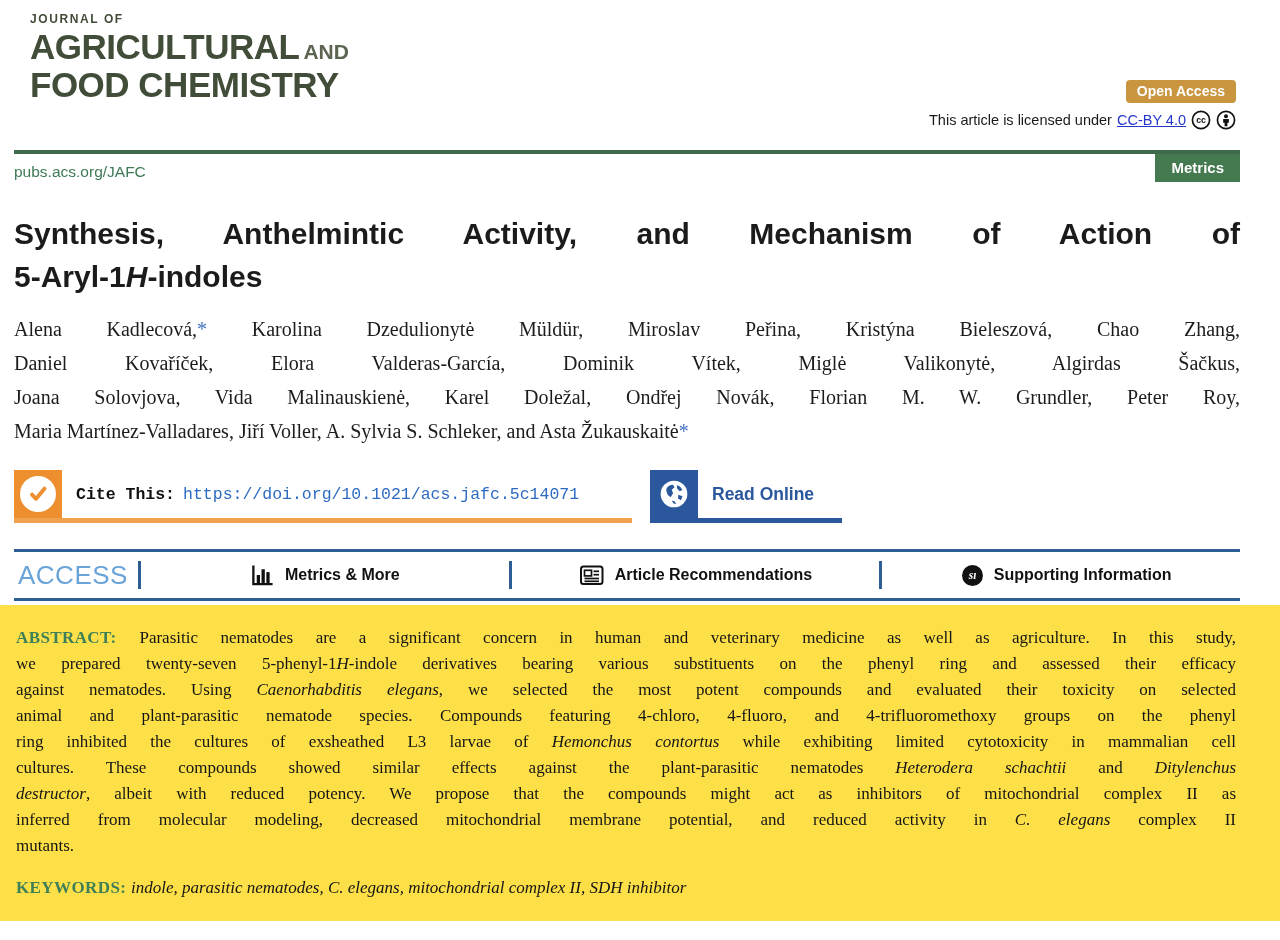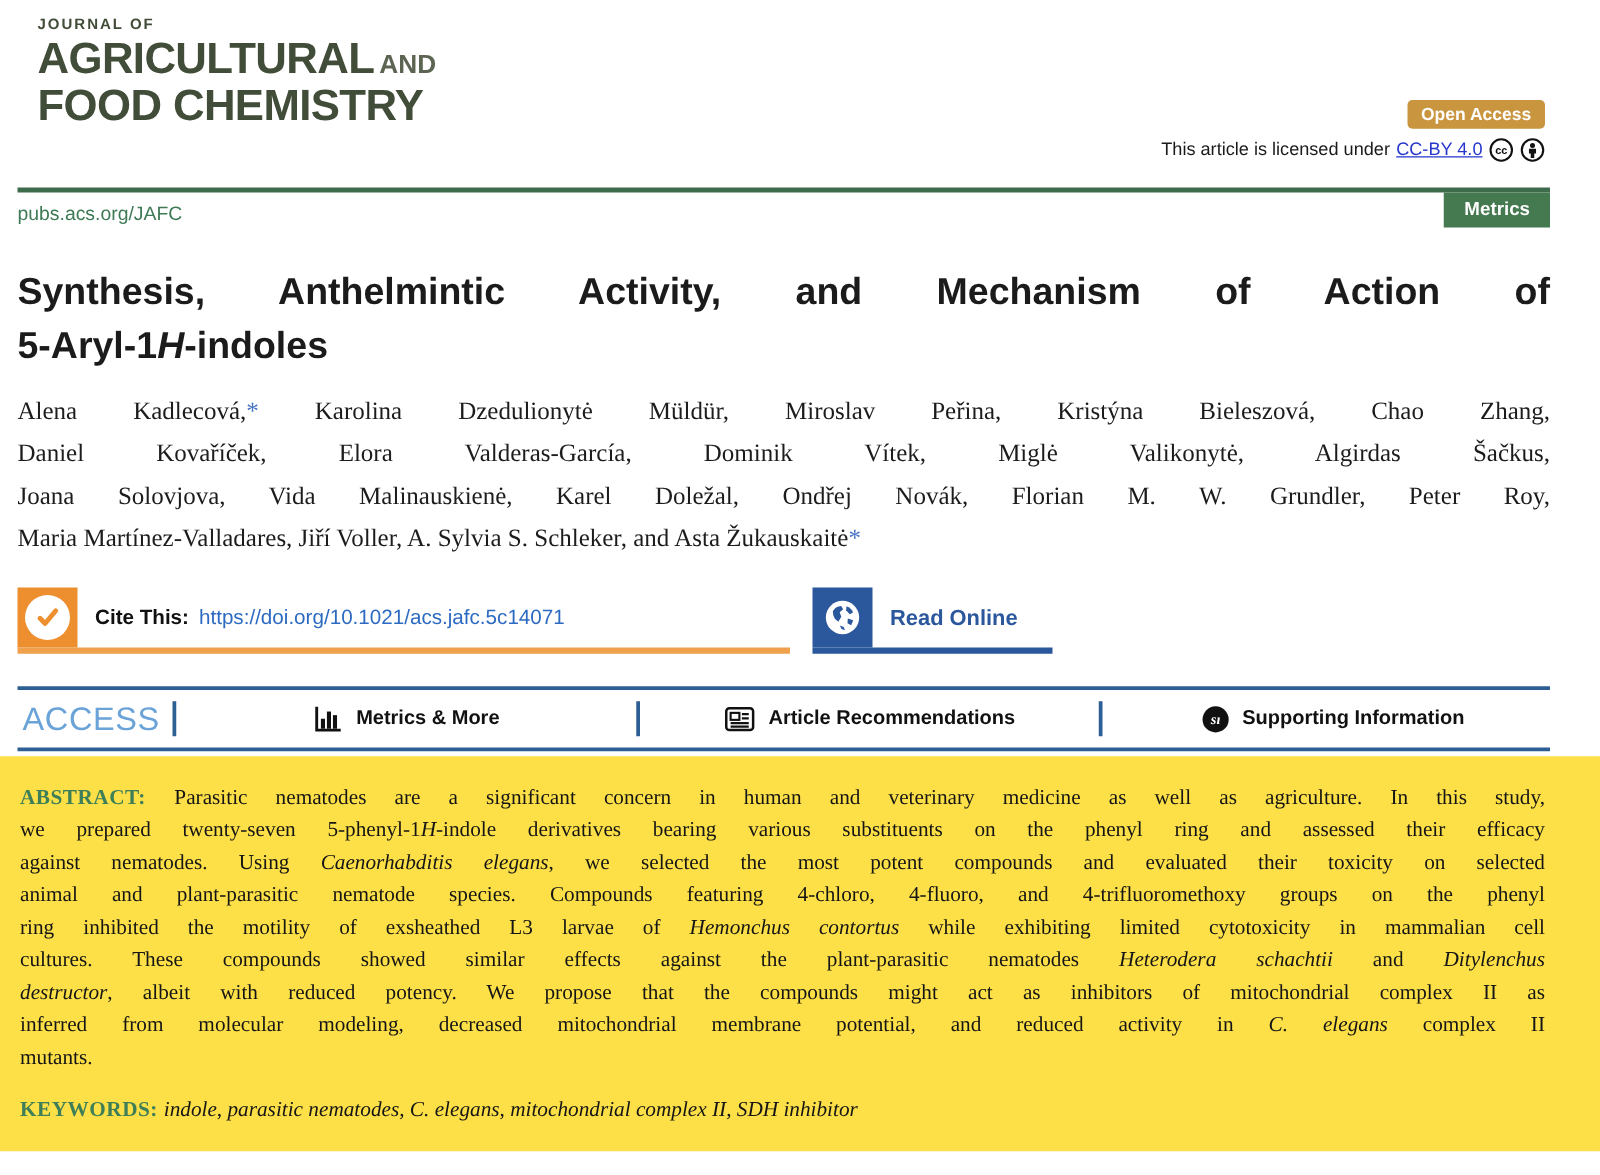--- a/index.html
+++ b/index.html
@@ -30,21 +30,21 @@
   
   .title { margin:30px 40px 0 14px; font-size:30px; font-weight:bold; color:#1b1b1b; line-height:43px; }
   .authors { margin:14px 40px 0 14px; font-family:"Liberation Serif", serif;
              font-size:20px; line-height:34px; color:#1c1c1c; }
   .jline { text-align:justify; text-align-last:justify; }
   .it { font-style:italic; }
   .blue-star { color:#4472C4; }
 
   
   .cite-row { margin:22px 40px 0 14px; display:flex; gap:18px; }
-  .cite-block { display:flex; align-items:stretch; border-bottom:5px solid #EFA14D; width:618px; }
+  .cite-block { display:flex; align-items:stretch; border-bottom:5px solid #EFA14D; width:618px;font-family:Liberation Mono, monospace; }
   .check-sq { width:48px; height:48px; background:#EE8F2F; display:flex; align-items:center; justify-content:center; flex:0 0 48px; }
   .check-circle { width:36px; height:36px; background:#fff; border-radius:50%; display:flex; align-items:center; justify-content:center; }
   .cite-text { display:flex; align-items:center; gap:8px; padding-left:14px; font-size:16.5px; }
   .cite-label { font-weight:bold; color:#111; }
   .doi-link { color:#2D6AC1; text-decoration:none; }
   .read-block { display:flex; align-items:stretch; border-bottom:5px solid #2B579D; width:192px; }
   .globe-sq { width:48px; height:48px; background:#2B579D; display:flex; align-items:center; justify-content:center; flex:0 0 48px; }
   .read-label { display:flex; align-items:center; padding-left:14px; color:#2B579D; font-size:17.5px; font-weight:bold; }
 
   
@@ -169,21 +169,21 @@
       <span>Supporting Information</span>
     </div>
   </div>
 
   <div class="abstract-box">
     <div>
         <div class="jline"><span class="sec-label">ABSTRACT: </span><span>Parasitic nematodes are a significant concern in human and veterinary medicine as well as agriculture. In this study,</span></div>
         <div class="jline"><span>we prepared twenty-seven 5-phenyl-1</span><span class="it">H</span><span>-indole derivatives bearing various substituents on the phenyl ring and assessed their efficacy</span></div>
         <div class="jline"><span>against nematodes. Using </span><span class="it">Caenorhabditis elegans</span><span>, we selected the most potent compounds and evaluated their toxicity on selected</span></div>
         <div class="jline"><span>animal and plant-parasitic nematode species. Compounds featuring 4-chloro, 4-fluoro, and 4-trifluoromethoxy groups on the phenyl</span></div>
-        <div class="jline"><span>ring inhibited the motility of exsheathed L3 larvae of </span><span class="it">Hemonchus contortus</span><span> while exhibiting limited cytotoxicity in mammalian cell</span></div>
+        <div class="jline"><span>ring inhibited the cultures of exsheathed L3 larvae of </span><span class="it">Hemonchus contortus</span><span> while exhibiting limited cytotoxicity in mammalian cell</span></div>
         <div class="jline"><span>cultures. These compounds showed similar effects against the plant-parasitic nematodes </span><span class="it">Heterodera schachtii</span><span> and </span><span class="it">Ditylenchus</span></div>
         <div class="jline"><span class="it">destructor</span><span>, albeit with reduced potency. We propose that the compounds might act as inhibitors of mitochondrial complex II as</span></div>
         <div class="jline"><span>inferred from molecular modeling, decreased mitochondrial membrane potential, and reduced activity in </span><span class="it">C. elegans</span><span> complex II</span></div>
         <div><span>mutants.</span></div>
       </div>
     <div class="keywords-line">
         <div><span class="sec-label">KEYWORDS: </span><span class="it">indole, parasitic nematodes, C. elegans, mitochondrial complex II, SDH inhibitor</span></div>
       </div>
   </div>
 

